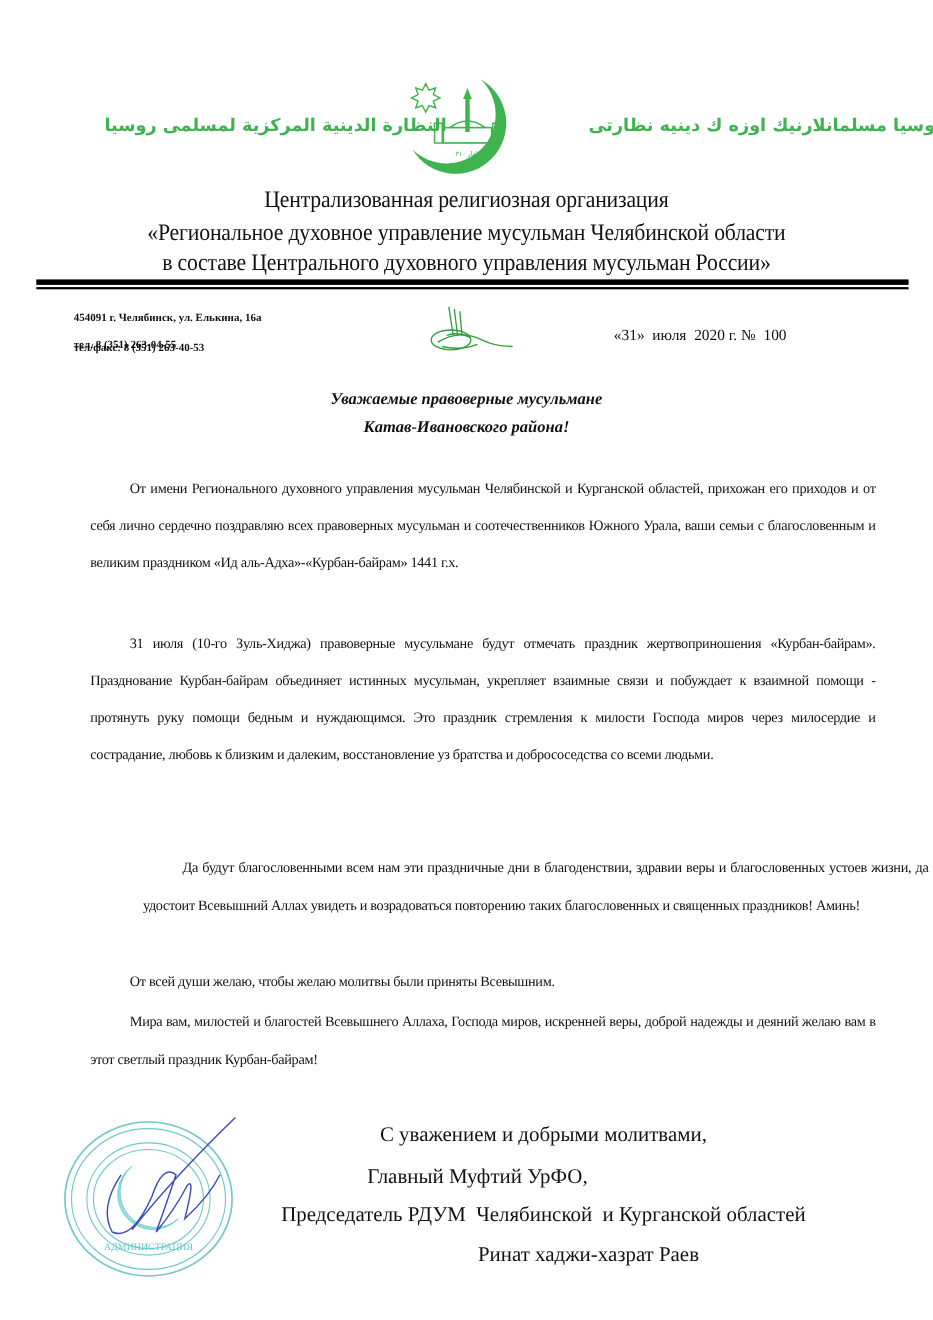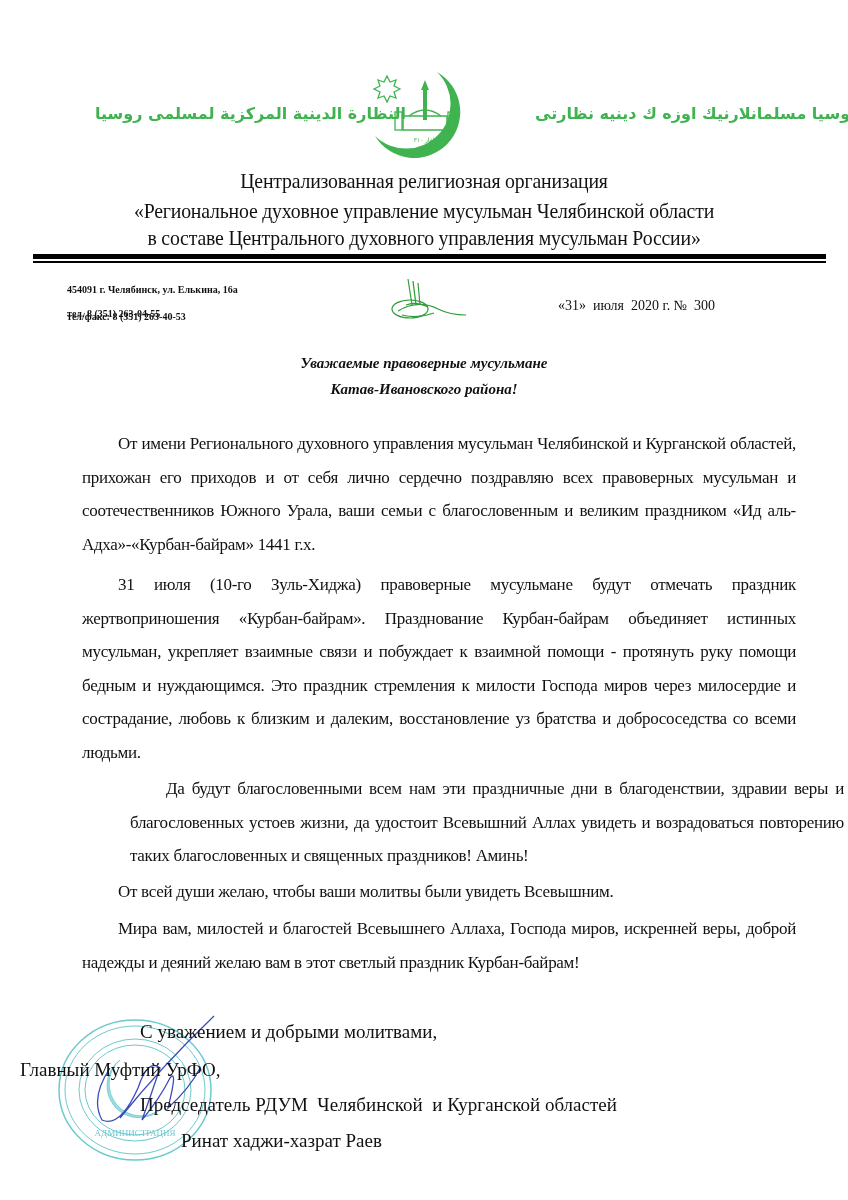--- a/index.html
+++ b/index.html
@@ -17,28 +17,28 @@
   #divider-thin { left: 33px; top: 261px; width: 793px; height: 1.5px; background: #000; }
   .addr { left: 67px; font-size: 10px; font-weight: bold; line-height: 13px; white-space: nowrap; }
   #addr1 { top: 283px; }
   #addr2 { top: 295px; margin-top: 15px; }
   #addr3 { top: 307px; }
   #tughra { left: 388px; top: 275px; width: 80px; height: 48px; }
   #date-line { left: 558px; top: 298px; font-size: 14px; white-space: pre; }
   .greet { left: 0; width: 848px; text-align: center; font-size: 15px; font-style: italic; font-weight: bold; line-height: 26px; }
   #greet1 { top: 350px; }
   #greet2 { top: 376px; }
-  .para { position: absolute; left: 82px; width: 714px; font-size: 17px; line-height: 33.5px; text-align: justify; text-align-last: left; letter-spacing: -0.3px; }
+  .para { position: absolute; left: 82px; width: 714px; font-size: 13px; line-height: 33.5px; text-align: justify; text-align-last: left; letter-spacing: -0.3px; }
   .para .ind { display: inline-block; width: 36px; }
   #p1 { top: 427px; }
   #p2 { top: 568px; }
   #p3 { top: 772px; margin-left: 48px; }
   #p4 { top: 875px; }
   #p5 { top: 912px; }
-  .sign { left: 0; width: 848px; padding-left: 140px; box-sizing: border-box; font-size: 19px; line-height: 24px; white-space: pre; }
+  .sign { left: 0; width: 848px; padding-left: 140px; box-sizing: border-box; text-align: center; font-size: 19px; line-height: 24px; white-space: pre; }
   #sign1 { top: 1020px; }
   #sign2 { top: 1058px; padding-left: 20px; }
   #sign3 { top: 1093px; }
   #sign4 { top: 1129px; margin-left: 41px; }
   #stamp { left: 50px; top: 1008px; width: 190px; height: 160px; }
 </style>
 </head>
 <body>
 
 <div class="abs arabic" id="arabic-left">النظارة الدينية المركزية لمسلمى روسيا</div>
@@ -72,29 +72,29 @@
     <path d="M20 4 L24 30"></path>
       <path d="M25 6 L28 30"></path>
       <path d="M30 8 L32 30"></path>
     <ellipse cx="22" cy="34" rx="18" ry="9"></ellipse>
     <path d="M10 36 Q30 24 50 34 Q62 40 78 40"></path>
     <path d="M14 40 Q30 44 46 38"></path>
     <path d="M18 30 Q28 26 40 32"></path>
   </g>
 </svg>
 
-<div class="abs" id="date-line">«31»  июля  2020 г. №  300</div>
+<div class="abs" id="date-line">«31»  июля  2020 г. №  100</div>
 
 <div class="abs greet" id="greet1">Уважаемые правоверные мусульмане</div>
 <div class="abs greet" id="greet2">Катав-Ивановского района!</div>
 
 <div class="para" id="p1"><span class="ind"></span><span>От имени Регионального духовного управления мусульман Челябинской и Курганской областей, прихожан его приходов и от себя лично сердечно поздравляю всех правоверных мусульман и соотечественников Южного Урала, ваши семьи с благословенным и великим праздником «Ид аль-Адха»-«Курбан-байрам» 1441 г.х.</span></div>
 <div class="para" id="p2"><span class="ind"></span><span>31 июля (10-го Зуль-Хиджа) правоверные мусульмане будут отмечать праздник жертвоприношения «Курбан-байрам». Празднование Курбан-байрам объединяет истинных мусульман, укрепляет взаимные связи и побуждает к взаимной помощи - протянуть руку помощи бедным и нуждающимся.  Это праздник стремления к милости Господа миров через милосердие и сострадание, любовь к близким и далеким, восстановление уз братства и добрососедства со всеми людьми.</span></div>
 <div class="para" id="p3"><span class="ind"></span><span>Да будут благословенными всем нам эти праздничные дни в благоденствии, здравии веры и благословенных устоев жизни, да удостоит Всевышний Аллах увидеть и возрадоваться повторению таких благословенных и священных праздников! Аминь!</span></div>
-<div class="para" id="p4"><span class="ind"></span><span>От всей души желаю, чтобы ваши молитвы были увидеть Всевышним.</span></div>
+<div class="para" id="p4"><span class="ind"></span><span>От всей души желаю, чтобы желаю молитвы были приняты Всевышним.</span></div>
 <div class="para" id="p5"><span class="ind"></span><span>Мира вам, милостей и благостей Всевышнего Аллаха, Господа миров, искренней веры, доброй надежды и деяний желаю вам в этот светлый праздник Курбан-байрам!</span></div>
 
 <svg class="abs" id="stamp" viewBox="0 0 190 160">
   <g fill="none" stroke="#6cc9cf">
     <ellipse cx="85" cy="82" rx="76" ry="70" stroke-width="1.5"></ellipse>
     <ellipse cx="85" cy="82" rx="70" ry="64" stroke-width="1"></ellipse>
     <ellipse cx="85" cy="82" rx="56" ry="51" stroke-width="1"></ellipse>
     <ellipse cx="85" cy="82" rx="50" ry="45" stroke-width="1"></ellipse>
     <path d="M70 52 A32 32 0 1 0 112 100 A26 26 0 1 1 70 52 Z" fill="#9ddde0" stroke-width="0.8"></path>
   </g>

